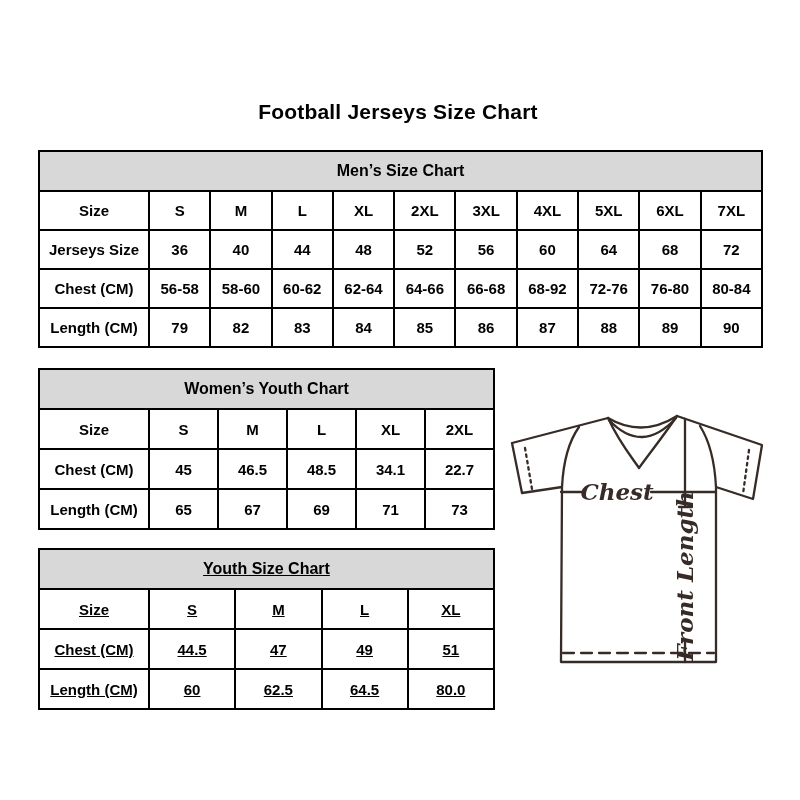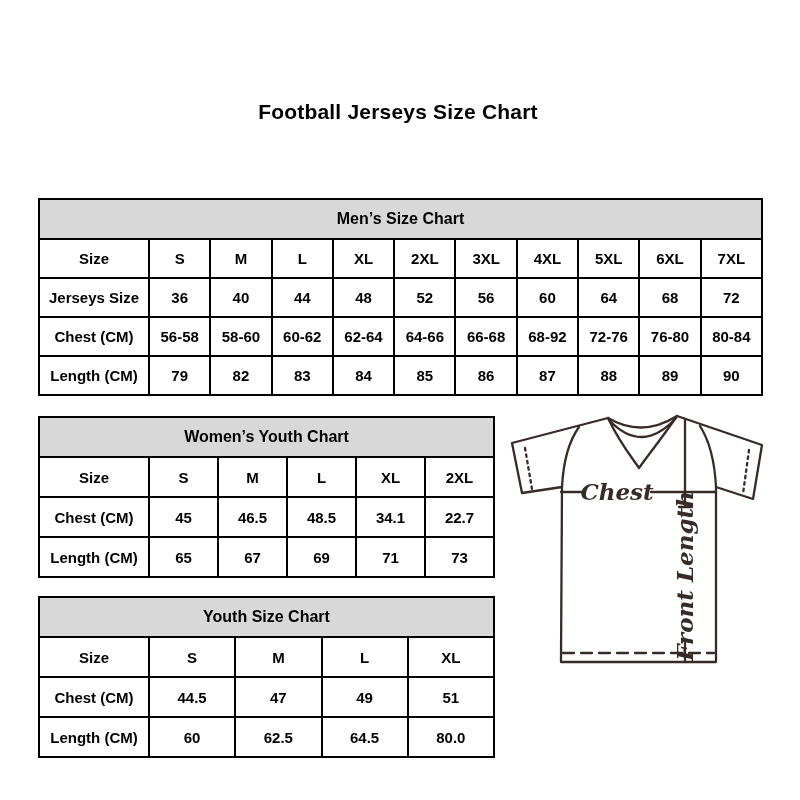--- a/index.html
+++ b/index.html
@@ -25,42 +25,41 @@
     text-align: center;
     font-size: 21px;
     font-weight: bold;
     letter-spacing: 0.2px;
     margin-left: 8px;
   }
   table.size-table {
     position: absolute;
     border-collapse: collapse;
     table-layout: fixed;
-    margin-top: 48px;
   }
   table.size-table td {
     border: 2px solid var(--border-color);
     text-align: center;
     vertical-align: middle;
     font-weight: bold;
     font-size: 15px;
     padding: 0;
     overflow: hidden;
     white-space: nowrap;
   }
   table.size-table tr { height: 40px; }
   table.size-table tr.chart-header td {
     background: var(--header-bg);
     font-size: 16px;
   }
   #mens-table  { left: 38px; top: 150px; width: 725px; }
   #mens-table tr { height: 39px; }
   #mens-table tr.chart-header { height: 40px; }
   #womens-table { left: 38px; top: 368px; width: 457px; }
-  #youth-table  { left: 38px; top: 548px; width: 457px; }
+  #youth-table  { left: 38px; top: 548px; width: 457px; text-decoration: underline; }
   col.c0 { width: 110px; }
 
   .jersey-wrap {
     position: absolute;
     left: 505px;
     top: 400px;
     width: 270px;
     height: 290px;
     text-align: center;
   }

